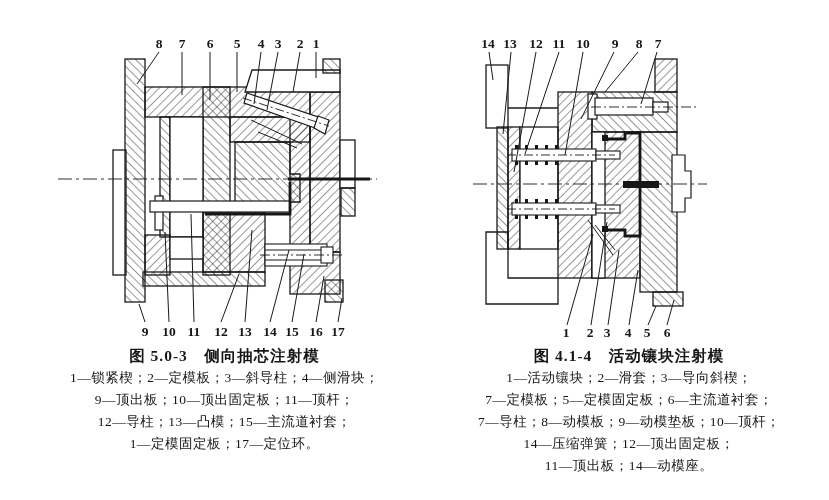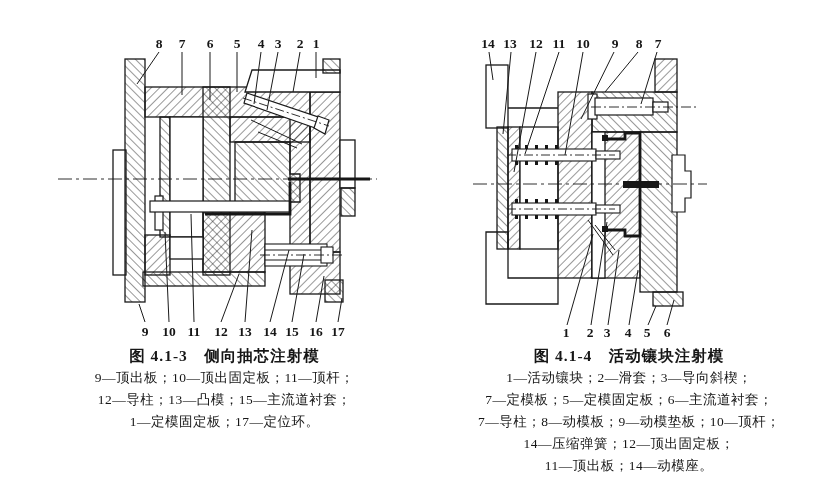--- a/index.html
+++ b/index.html
@@ -261,21 +261,22 @@
         <text class="num" x="135" y="315">2</text>
         <text class="num" x="152" y="315">3</text>
         <text class="num" x="173" y="315">4</text>
         <text class="num" x="192" y="315">5</text>
         <text class="num" x="212" y="315">6</text>
       </g>
     </svg>
   </div>
 
   <div id="caption1" class="caption">
-    <div class="cap-title">图 4.1-3　侧向抽芯注射模</div>
+    <div class="cap-title">图 5.0-3　侧向抽芯注射模</div>
+    <div class="cap-line">1—锁紧楔；2—定模板；3—斜导柱；4—侧滑块；</div>
     <div class="cap-line">9—顶出板；10—顶出固定板；11—顶杆；</div>
     <div class="cap-line">12—导柱；13—凸模；15—主流道衬套；</div>
     <div class="cap-line">1—定模固定板；17—定位环。</div>
   </div>
 
   <div id="caption2" class="caption">
     <div class="cap-title">图 4.1-4　活动镶块注射模</div>
     <div class="cap-line">1—活动镶块；2—滑套；3—导向斜楔；</div>
     <div class="cap-line">7—定模板；5—定模固定板；6—主流道衬套；</div>
     <div class="cap-line">7—导柱；8—动模板；9—动模垫板；10—顶杆；</div>

